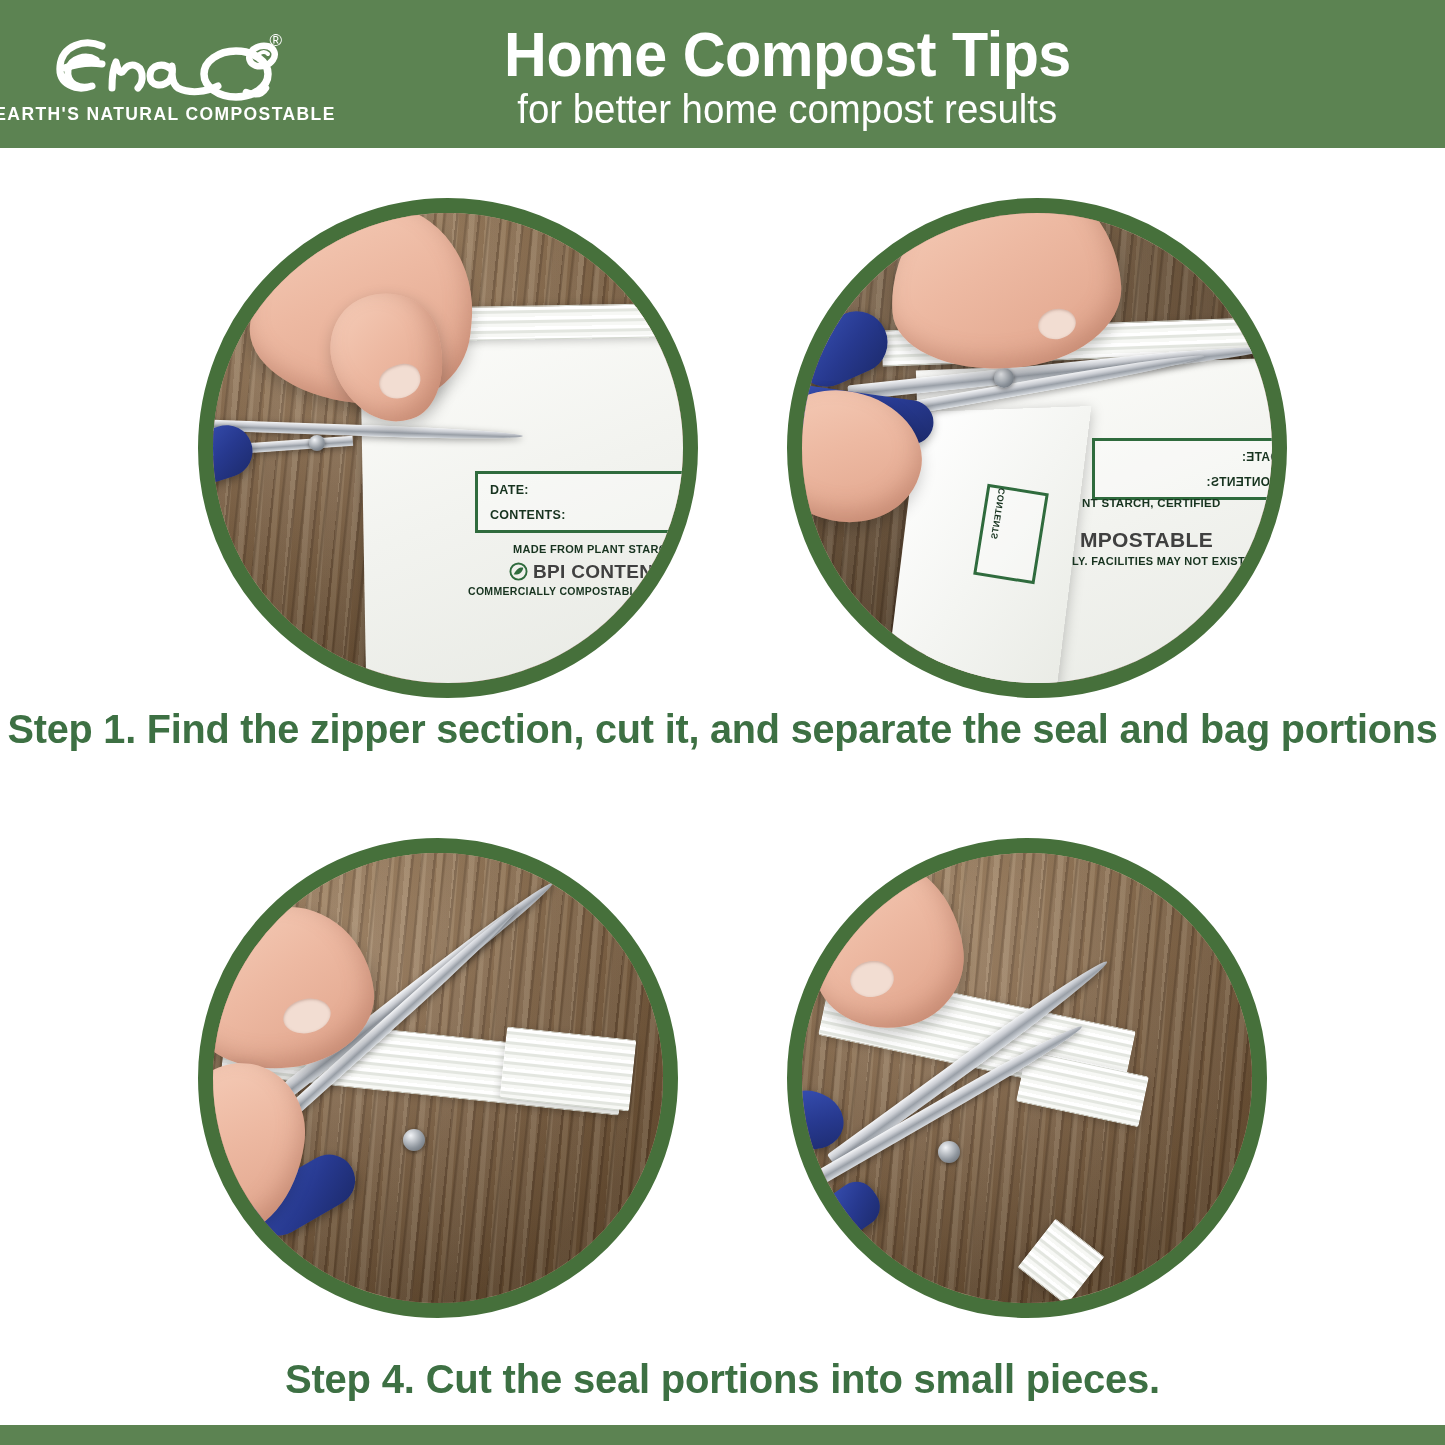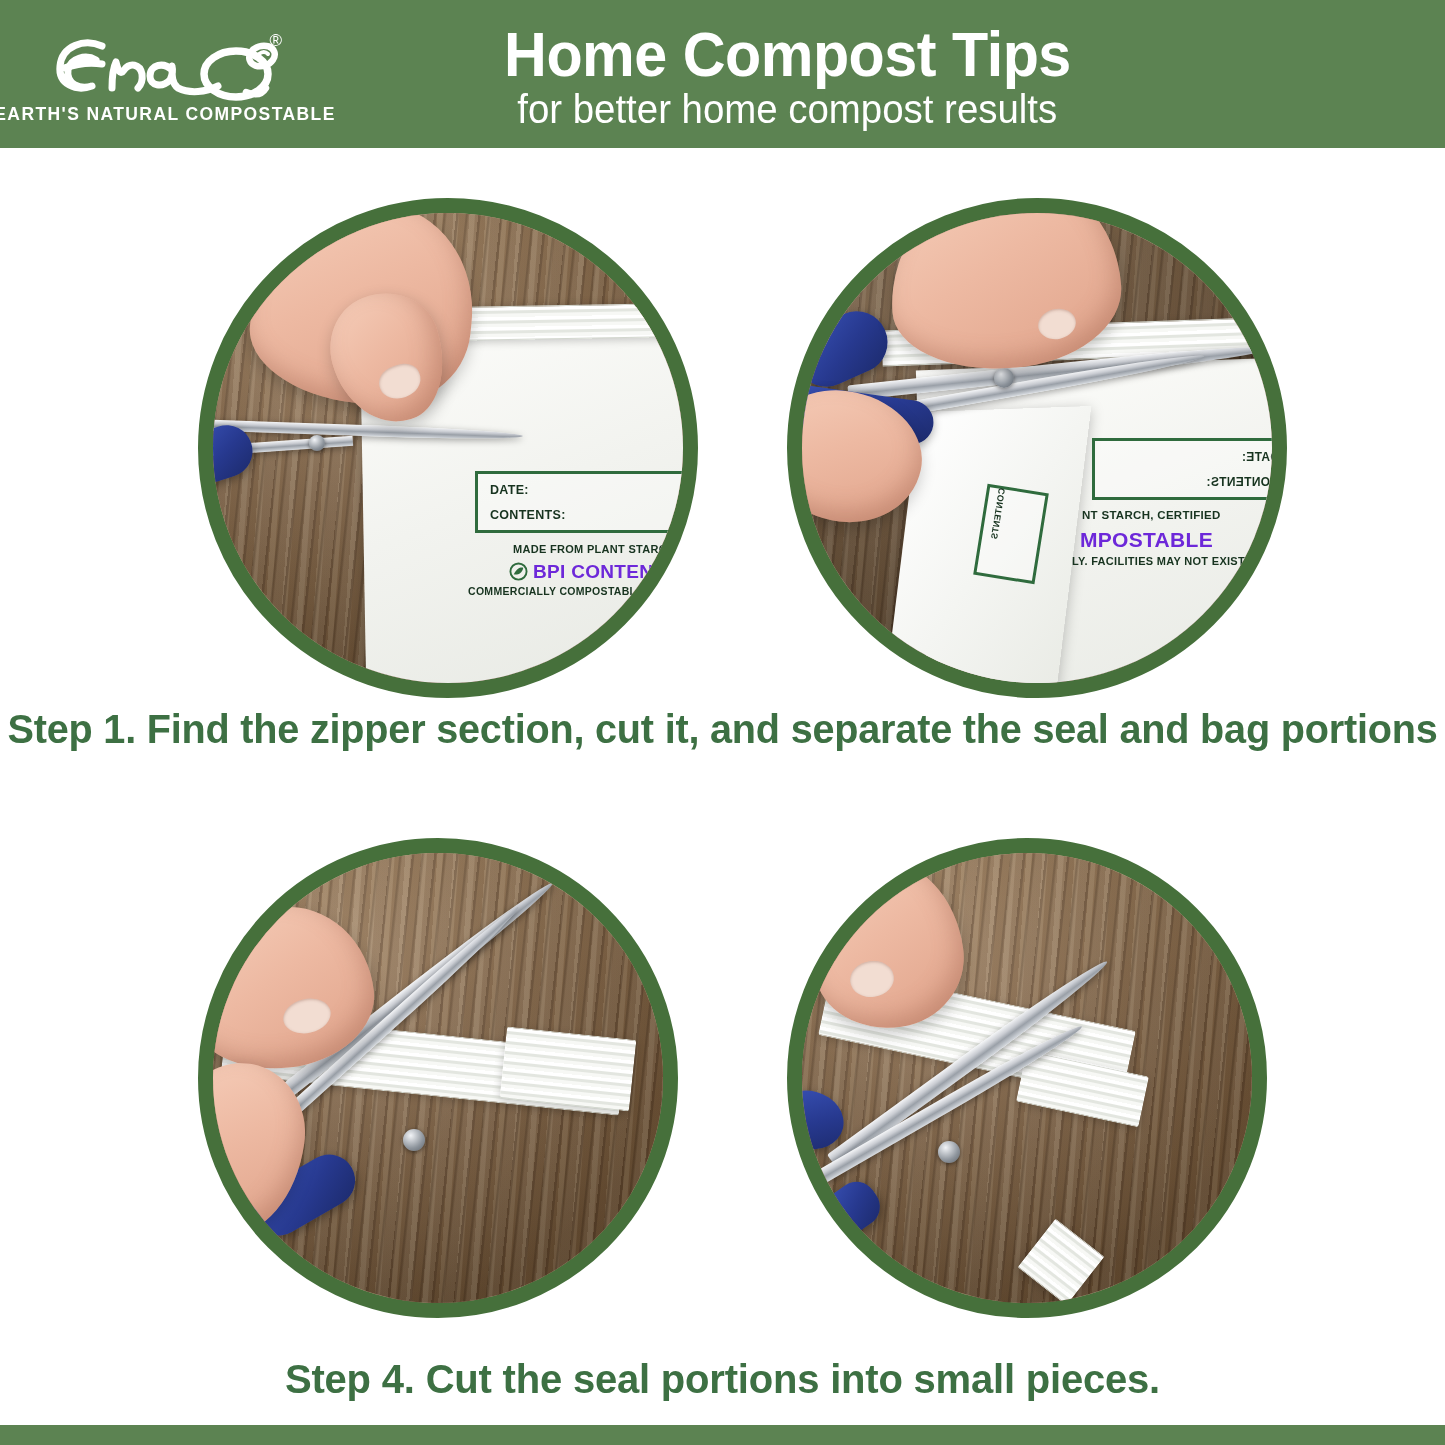--- a/index.html
+++ b/index.html
@@ -114,21 +114,21 @@
   .pivot {
     background: radial-gradient(circle at 35% 30%, #f2f4f7, #8d949c 60%, #5d636a);
     border-radius: 50%;
     box-shadow: 0 1px 4px rgba(0,0,0,0.5);
   }
   .label-box {
     border: 3px solid #2f6b3d;
     background: rgba(255,255,255,0.35);
   }
   .bagtext { color: #17331f; font-weight: bold; letter-spacing: 0.3px; white-space: nowrap; }
-  .bagtext.green { color: #6d28d9; }
+  .bagtext.green { color: #404040; }
   .mirror { transform: scaleX(-1); }
 
   
   .badge {
     position: absolute; left: 57px; top: 470px;
     width: 213px; height: 213px; border-radius: 50%;
     background: #6f9163;
     z-index: 5;
     display: flex; flex-direction: column;
     align-items: center; justify-content: center;
@@ -240,21 +240,21 @@
       <div class="shape bag" style="left:120px; top:150px; width:420px; height:360px; transform:rotate(-2deg);"></div>
 
       <div class="shape bag" style="left:100px; top:195px; width:170px; height:300px; transform:rotate(7deg) skewY(-9deg); background:linear-gradient(120deg,#ffffff,#e9ebe5);"></div>
 
       <div class="shape zipper" style="left:80px; top:110px; width:430px; height:36px; transform:rotate(-2deg);"></div>
 
       <div class="shape label-box mirror" style="left:290px; top:225px; width:200px; height:62px;">
         <div class="bagtext" style="position:absolute; left:10px; top:9px; font-size:12px;">DATE:</div>
         <div class="bagtext" style="position:absolute; left:10px; top:34px; font-size:12px;">CONTENTS:</div>
       </div>
-      <div class="bagtext" style="position:absolute; left:280px; top:296px; font-size:11.5px;">NT STARCH, CERTIFIED</div>
+      <div class="bagtext" style="position:absolute; left:280px; top:284px; font-size:11.5px;">NT STARCH, CERTIFIED</div>
       <div class="bagtext green" style="position:absolute; left:278px; top:315px; font-size:21px;">MPOSTABLE</div>
       <div class="bagtext" style="position:absolute; left:270px; top:342px; font-size:11px;">LY. FACILITIES MAY NOT EXIST IN YOUR AR</div>
 
       <div class="shape label-box mirror" style="left:178px; top:275px; width:62px; height:92px; transform:rotate(9deg) scaleX(-1);">
         <div class="bagtext" style="position:absolute; left:18px; top:20px; font-size:9px; transform:rotate(90deg);">CONTENTS</div>
       </div>
 
       <div class="shape blade" style="left:45px; top:150px; width:430px; height:15px; transform:rotate(-6deg); border-radius:3px 60% 60% 3px;"></div>
       <div class="shape blade" style="left:45px; top:168px; width:360px; height:13px; transform:rotate(-10deg); border-radius:3px 60% 60% 3px;"></div>
       <div class="shape pivot" style="left:192px; top:155px; width:20px; height:20px;"></div>

